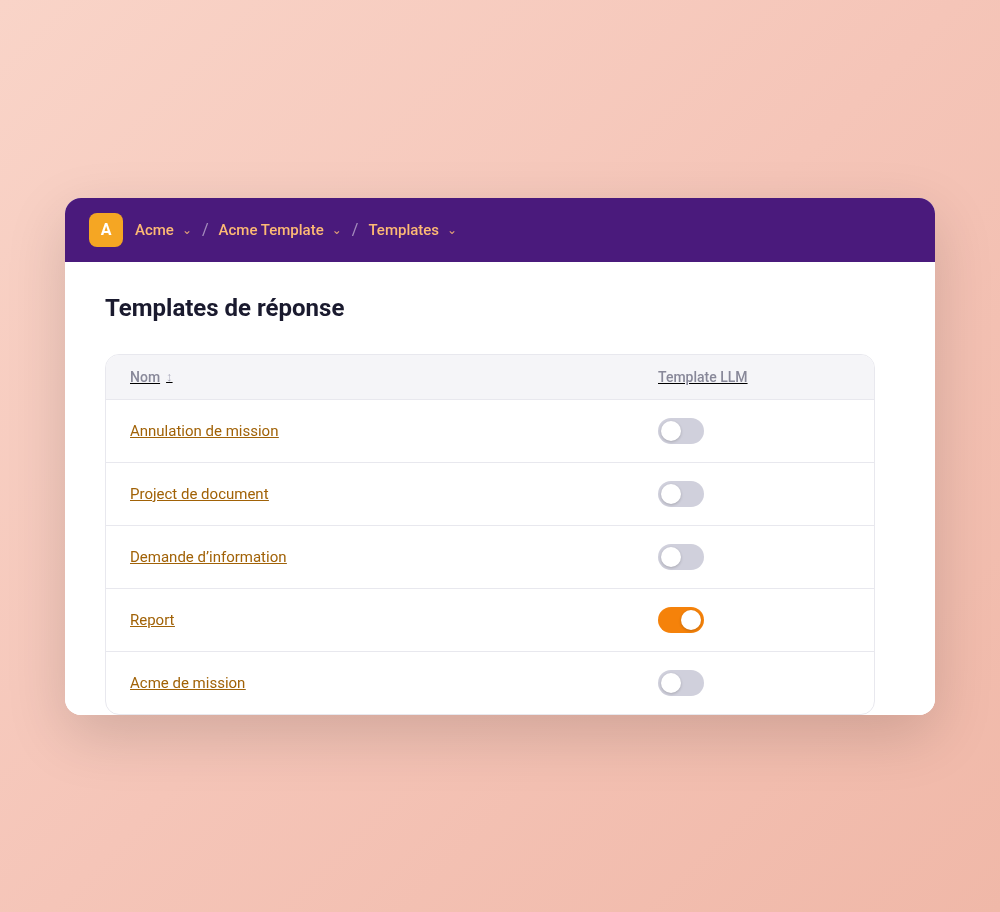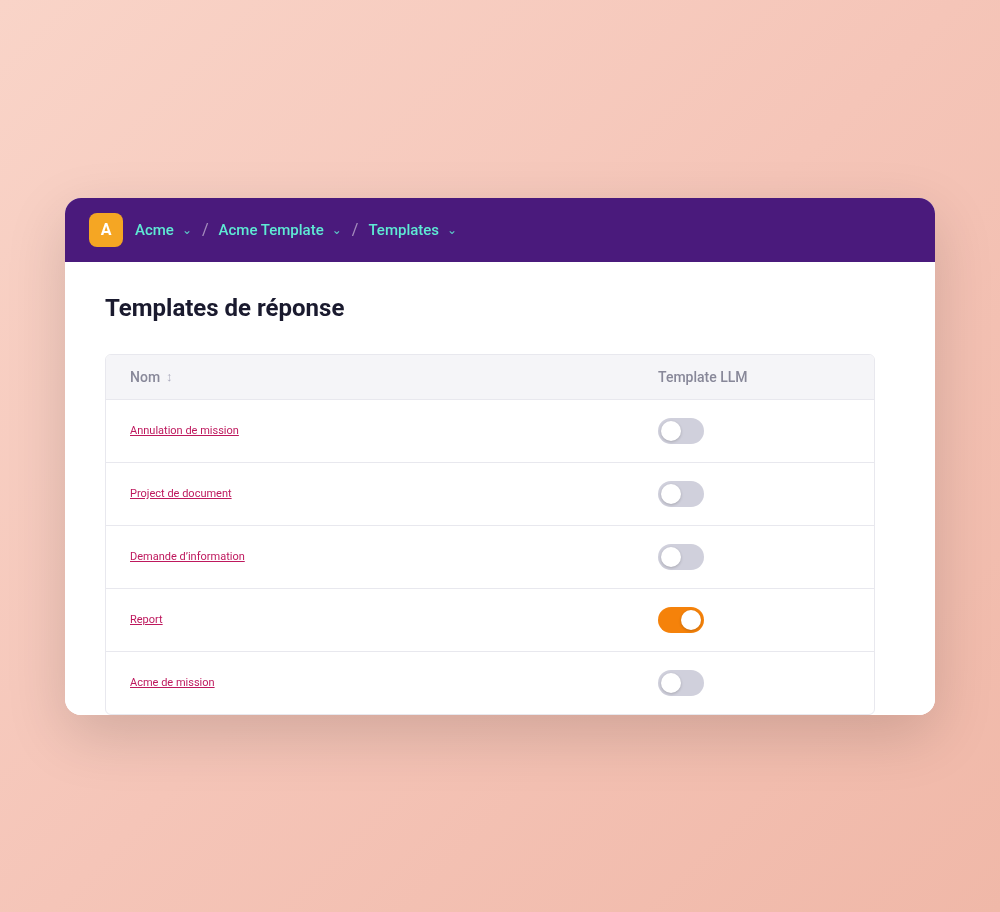--- a/index.html
+++ b/index.html
@@ -52,21 +52,21 @@
     .breadcrumb {
       display: flex;
       align-items: center;
       gap: 8px;
     }
 
     .breadcrumb-item {
       display: flex;
       align-items: center;
       gap: 8px;
-      color: #5eead4;
+      color: #fdba74;
       font-size: 15px;
       font-weight: 500;
       cursor: pointer;
     }
 
     .breadcrumb-item .chevron {
       font-size: 12px;
       opacity: 0.85;
     }
 
@@ -85,22 +85,23 @@
     .page-title {
       font-size: 24px;
       font-weight: 700;
       color: #1a1a2e;
       margin-bottom: 32px;
     }
 
     
     .table-container {
       border: 1px solid #e8e8ee;
-      border-radius: 6px;
+      border-radius: 14px;
       overflow: hidden;
+      text-decoration: underline;
     }
 
     .table-header {
       display: grid;
       grid-template-columns: 1fr 240px;
       background: #f5f5f8;
       border-bottom: 1px solid #e8e8ee;
     }
 
     .th {
@@ -132,22 +133,22 @@
       border-bottom: none;
     }
 
     .td {
       padding: 18px 24px;
       display: flex;
       align-items: center;
     }
 
     .td-name {
-      font-size: 11px;
-      color: #be185d;
+      font-size: 15px;
+      color: #a16207;
       text-decoration: underline;
       cursor: pointer;
     }
 
     .td-toggle {
       display: flex;
       align-items: center;
     }
 
     

